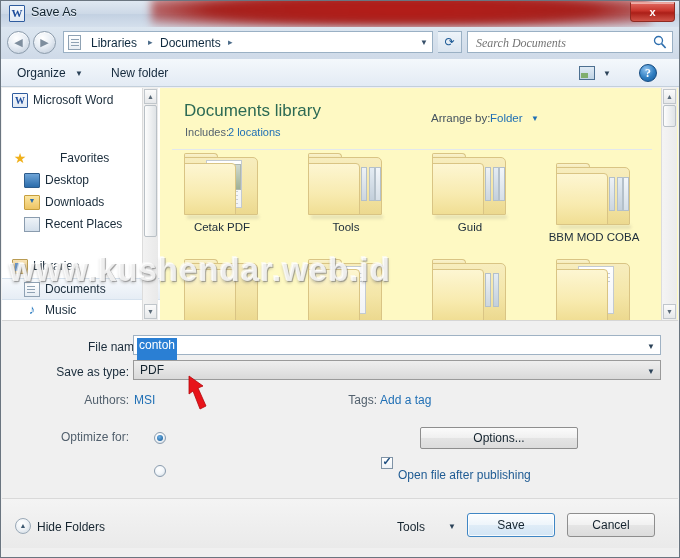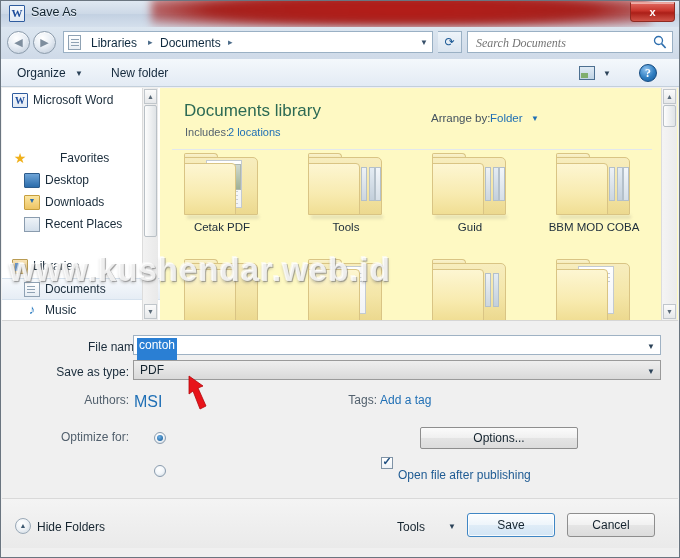--- a/index.html
+++ b/index.html
@@ -360,21 +360,21 @@
   }
   #savetype-combo {
     position:absolute; left:132px; top:359px; width:528px; height:20px;
     background:linear-gradient(to bottom,#eeeeee 0%,#e4e4e4 50%,#d9d9d9 100%);
     border:1px solid #9a9a9a;
   }
   #savetype-value {
     position:absolute; left:6px; top:2px; font-size:12px; color:#15242f;
   }
   #authors-value {
-    position:absolute; left:133px; top:392px; font-size:16px; color:#1f6fb5;
+    position:absolute; left:133px; top:392px; font-size:12px; color:#1f6fb5;
   }
   #tags-value {
     position:absolute; left:379px; top:392px; font-size:12px; color:#1f6fb5;
   }
 
   .radio {
     position:absolute; width:12px; height:12px; border-radius:50%;
     background:radial-gradient(circle at 40% 32%, #ffffff 0%, #f2f6fa 50%, #ccd6df 100%);
     border:1px solid #8a9cae;
   }
@@ -589,21 +589,21 @@
             <div class="tab"></div>
             <div class="back"></div>
           <div class="tabstrip s1"></div>
             <div class="tabstrip s2"></div>
             <div class="tabstrip s3"></div>
           <div class="front"></div>
         </div>
         <div class="fname">Guid</div>
       </div>
 
-      <div class="fitem" style="left:372px; top:0px;">
+      <div class="fitem" style="left:372px; top:10px;">
         <div class="folder">
           <div class="shadow"></div>
             <div class="tab"></div>
             <div class="back"></div>
           <div class="tabstrip s1"></div>
             <div class="tabstrip s2"></div>
             <div class="tabstrip s3"></div>
           <div class="front"></div>
         </div>
         <div class="fname">BBM MOD COBA</div>

